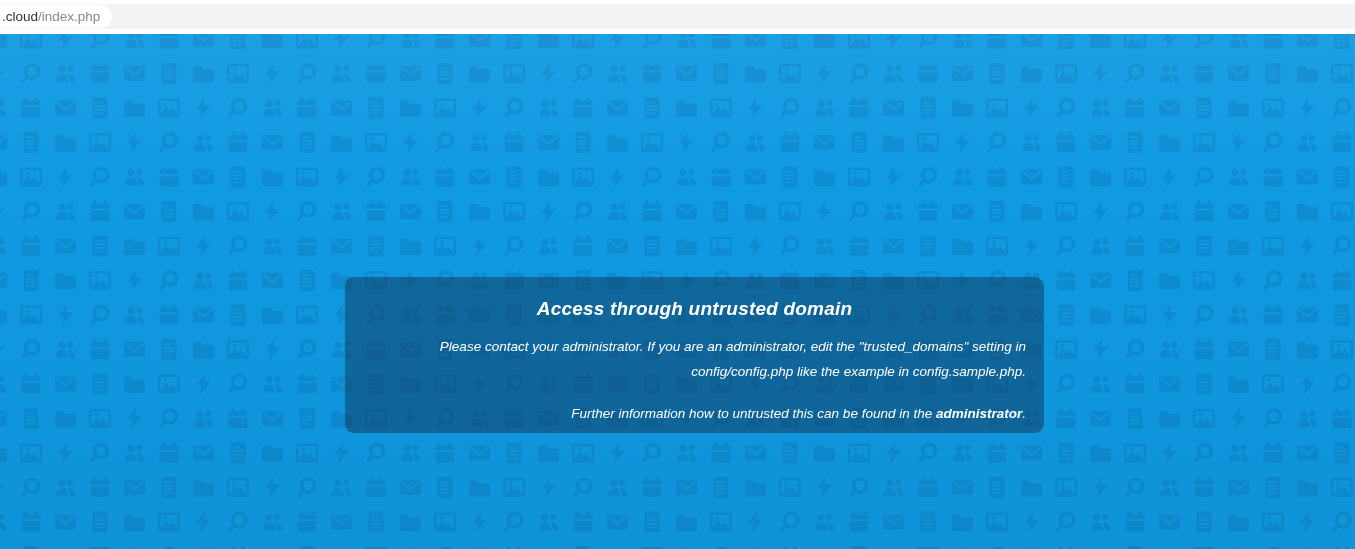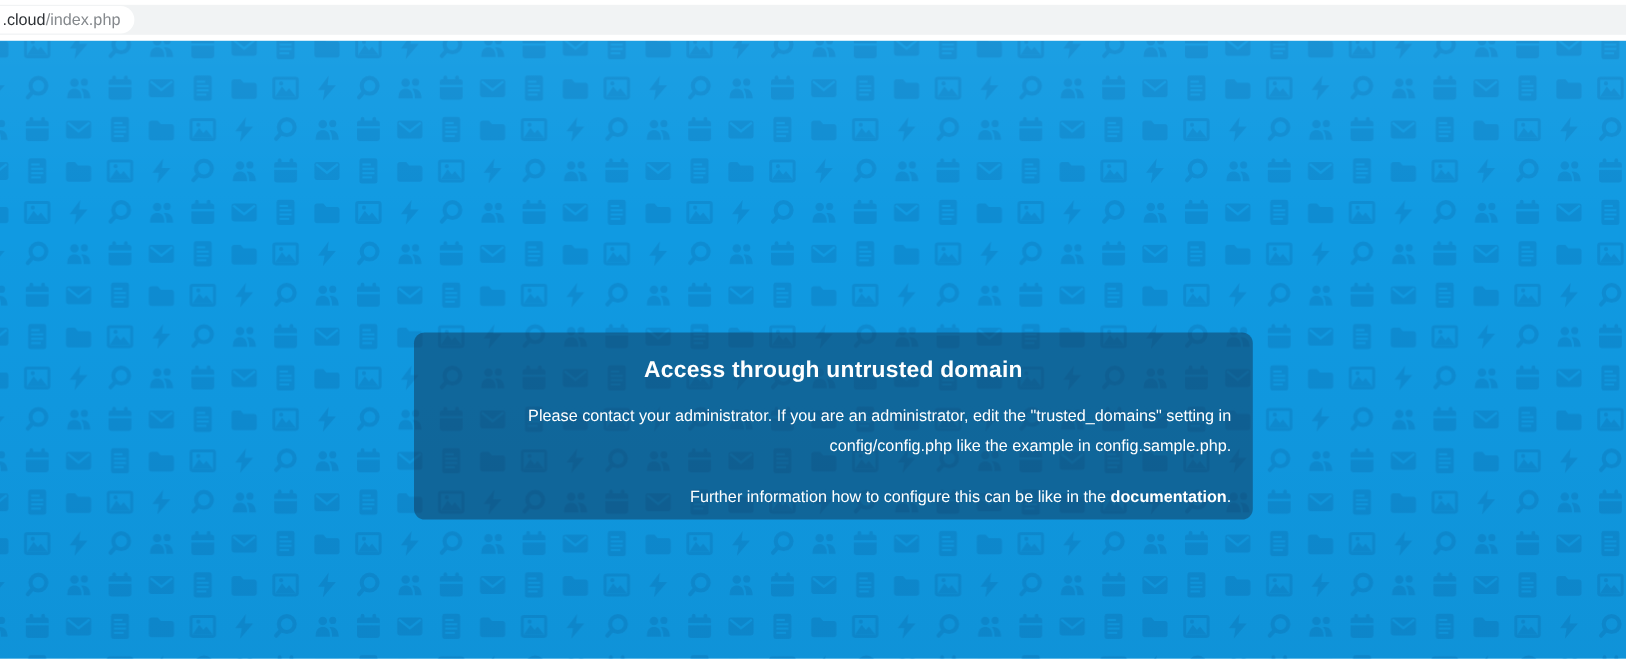--- a/index.html
+++ b/index.html
@@ -22,20 +22,21 @@
   .urltext{
     position:absolute;left:2px;top:0;height:25px;line-height:25px;
     font-size:13.5px;white-space:nowrap;
   }
   .url-domain{color:#2e3236;}
   .url-path{color:#85898d;}
   
   .stage{
     position:relative;height:515px;overflow:hidden;
     background:#109ae2;
+    font-style:italic;
   }
   .bgsvg{position:absolute;left:0;top:0;width:100%;height:100%;display:block;}
   .ic{fill:#0e8cd2;}
   .carve{fill:#109ae2;}
   .carveS{stroke:#109ae2;fill:none;}
   .icS{stroke:#0e8cd2;fill:none;}
   .shade{
     position:absolute;left:0;top:0;right:0;bottom:0;pointer-events:none;
     background:linear-gradient(180deg, rgba(255,255,255,0.05) 0%, rgba(255,255,255,0) 30%, rgba(0,20,50,0.055) 100%);
   }
@@ -138,16 +139,16 @@
       </pattern>
     </defs>
     <rect width="100%" height="100%" fill="url(#bgpat)"></rect>
   </svg>
 
   <div class="shade"></div>
 
   <div class="dialog">
     <h1>Access through untrusted domain</h1>
     <p class="msg">Please contact your administrator. If you are an administrator, edit the "trusted_domains" setting in config/config.php like the example in config.sample.php.</p>
-    <p class="info"><span>Further information how to configure this can be like in the </span><a class="doc-link">documentation</a><span>.</span></p>
+    <p class="info"><span>Further information how to untrusted this can be found in the </span><a class="doc-link">administrator</a><span>.</span></p>
   </div>
 
 </div>
 
 </body></html>

